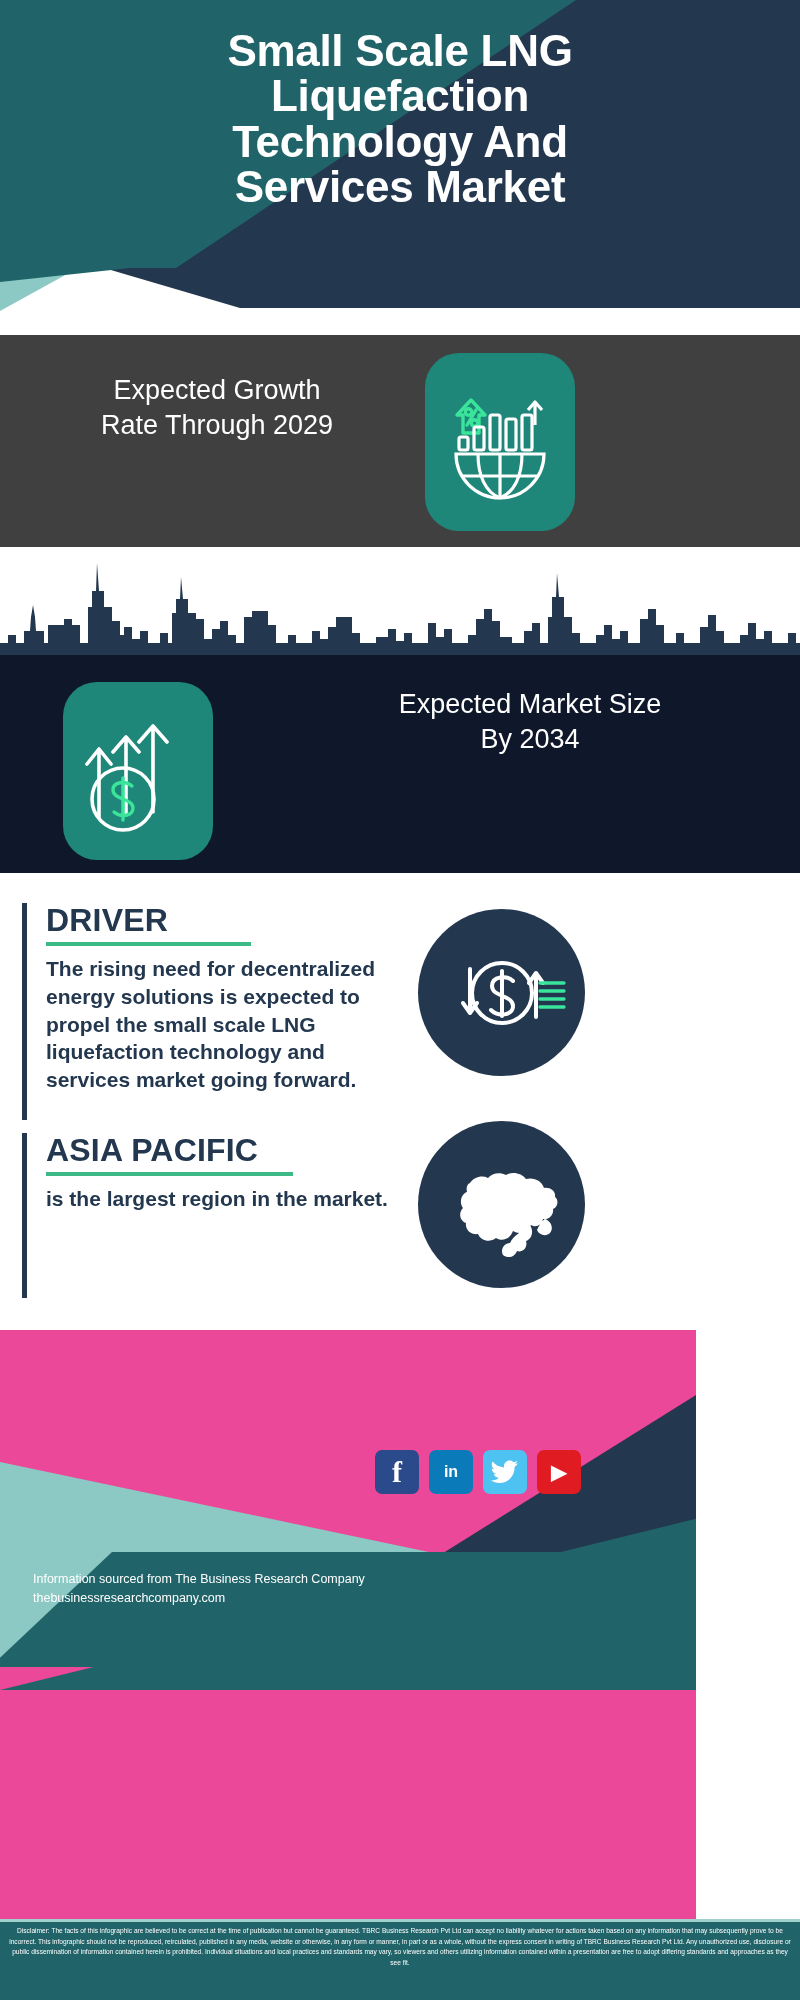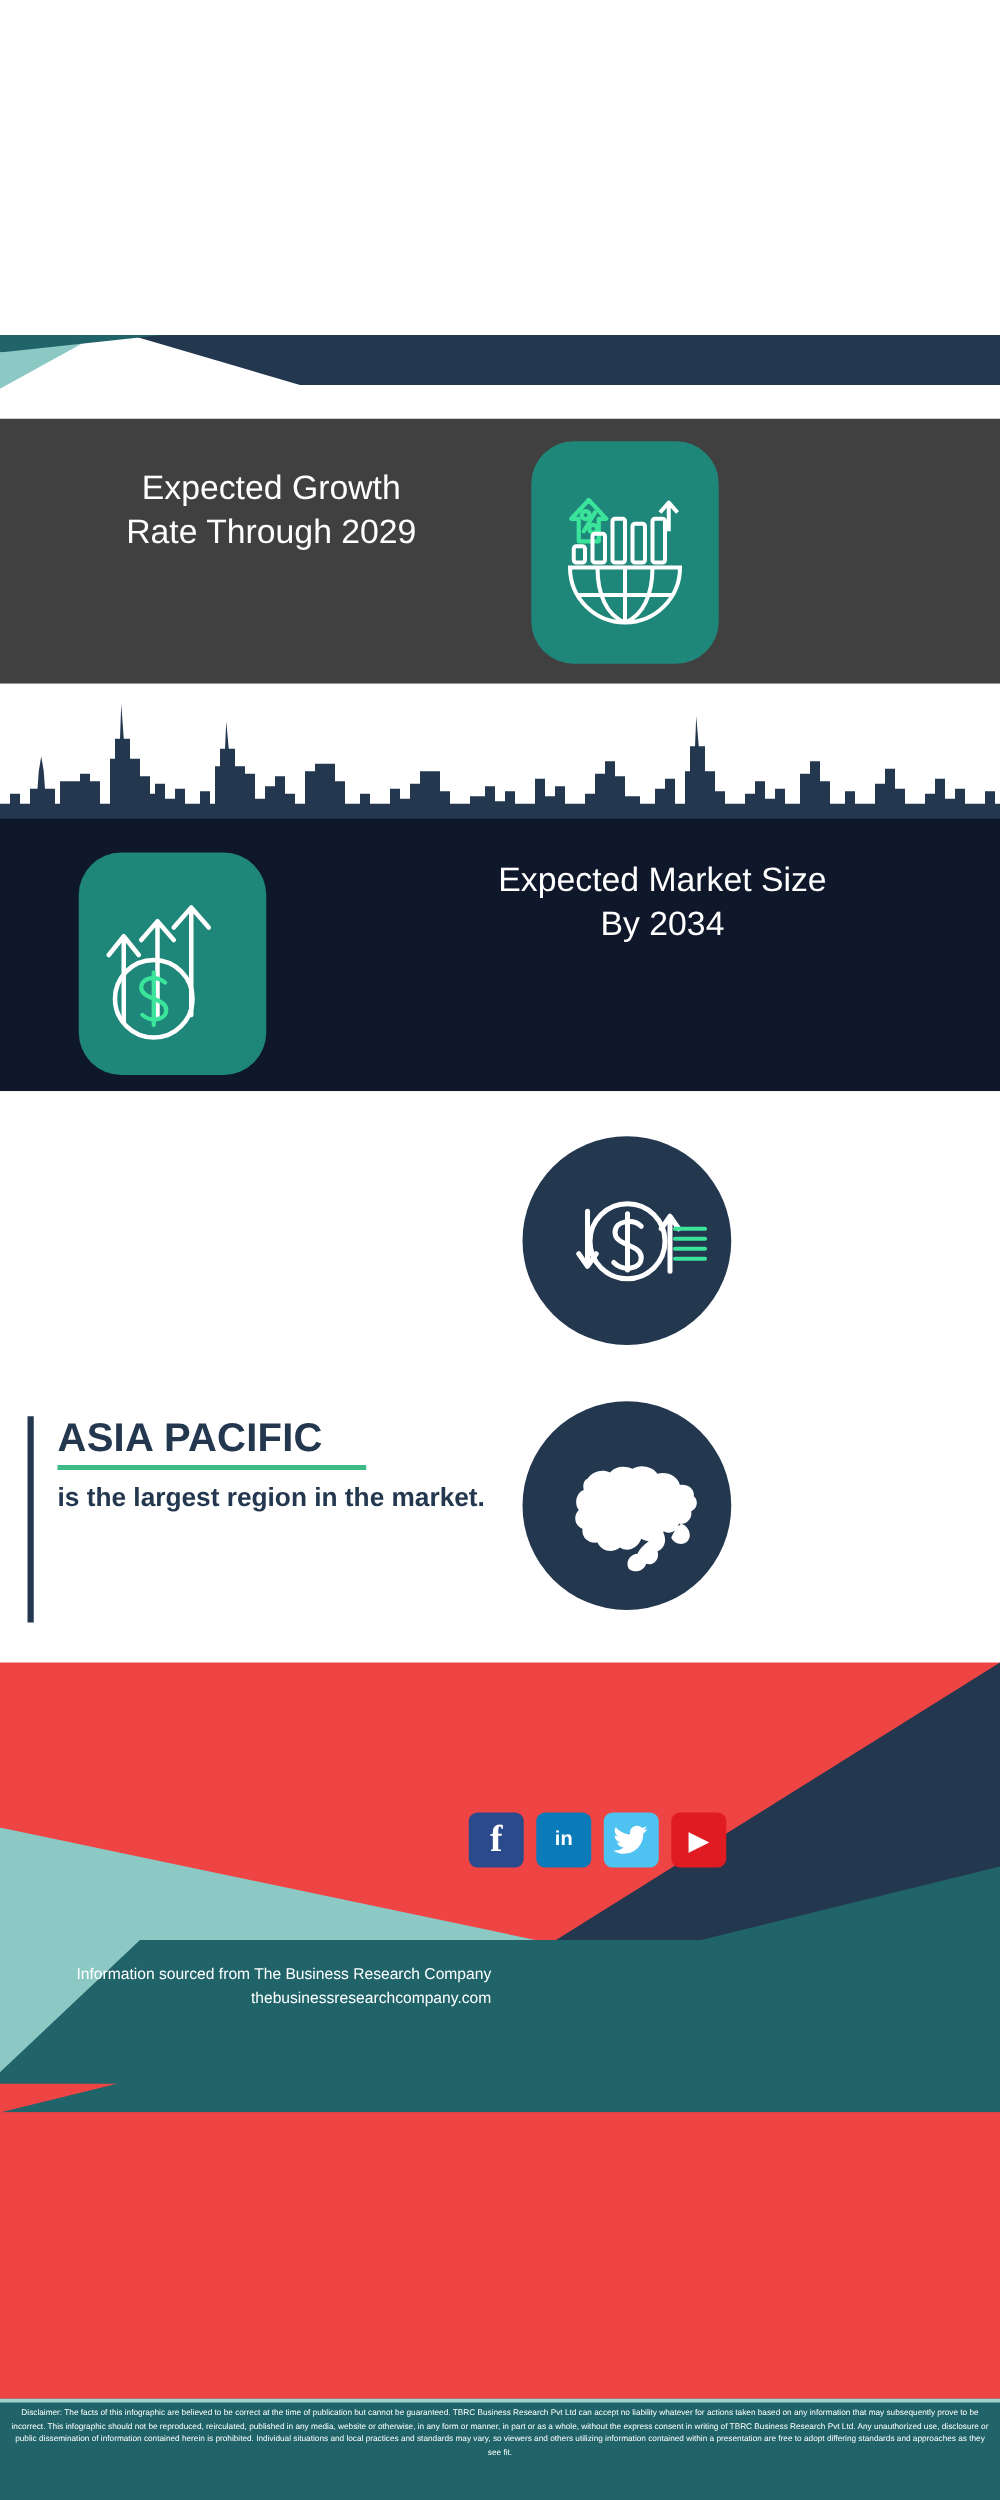--- a/index.html
+++ b/index.html
@@ -123,22 +123,22 @@
     line-height:1.32;
   }
   .block .inner{position:absolute;left:24px;top:0;}
 
   .circleicon{
     position:absolute;border-radius:50%;background:#23374f;
   }
 
   
   .footer{
-    position:absolute;left:0;top:1330px;width:800px;height:670px;
-    background:#ef4444;overflow:hidden;text-align:right;
+    position:absolute;left:0;top:1330px;width:696px;height:670px;
+    background:#ec4899;overflow:hidden;
   }
   .footer .wedge-navy{
     position:absolute;left:0;top:0;width:800px;height:300px;
     background:#23374f;
     clip-path:polygon(100% 0, 100% 100%, 40% 100%);
   }
   .footer .wedge-lightteal{
     position:absolute;left:0;top:60px;width:800px;height:240px;
     background:#8cc8c4;
     clip-path:polygon(0 30%, 100% 100%, 0 100%);
@@ -186,20 +186,27 @@
   .disclaimer p{
     margin:0;padding:7px 8px 0 8px;
     color:#ffffff;font-size:6.6px;line-height:1.62;text-align:center;
   }
 </style>
 </head>
 <body>
 
 <div class="page">
 
+  <div class="header">
+    <div class="diag-navy"></div>
+    <div class="title">Small Scale LNG
+Liquefaction
+Technology And
+Services Market</div>
+  </div>
   <div class="headerband">
     <div class="navywedge"></div>
     <div class="tealwedge"></div>
     <div class="greenwedge"></div>
   </div>
 
   <div class="growth">
     <div class="label">Expected Growth
 Rate Through 2029</div>
     <div class="iconbox">
@@ -249,20 +256,28 @@
           <line x1="60" y1="96" x2="60" y2="138"></line>
         </g>
       </svg>
     </div>
     <div class="label">Expected Market Size
 By 2034</div>
   </div>
 
   <div class="content">
 
+    <div class="block" style="left:22px;top:30px;width:375px;height:217px;">
+      <div class="bar" style="height:217px;"></div>
+      <div class="inner" style="width:350px;">
+        <h2>DRIVER</h2>
+        <div class="rule" style="width:205px;"></div>
+        <p>The rising need for decentralized energy solutions is expected to propel the small scale LNG liquefaction technology and services market going forward.</p>
+      </div>
+    </div>
 
     <div class="circleicon" style="left:418px;top:36px;width:167px;height:167px;">
       <svg width="167" height="167" viewBox="0 0 167 167">
         <g fill="none" stroke="#ffffff" stroke-width="4" stroke-linecap="round" stroke-linejoin="round">
           <circle cx="84" cy="84" r="30"></circle>
           <path d="M95 72 C89 66 74 67 74 77 C74 88 95 86 95 97 C95 107 80 108 73 101"></path>
           <line x1="84" y1="62" x2="84" y2="107"></line>
           <path d="M52 60 L52 102 M45 94 L52 104 L59 94"></path>
           <path d="M118 108 L118 66 M111 74 L118 64 L125 74"></path>
         </g>

